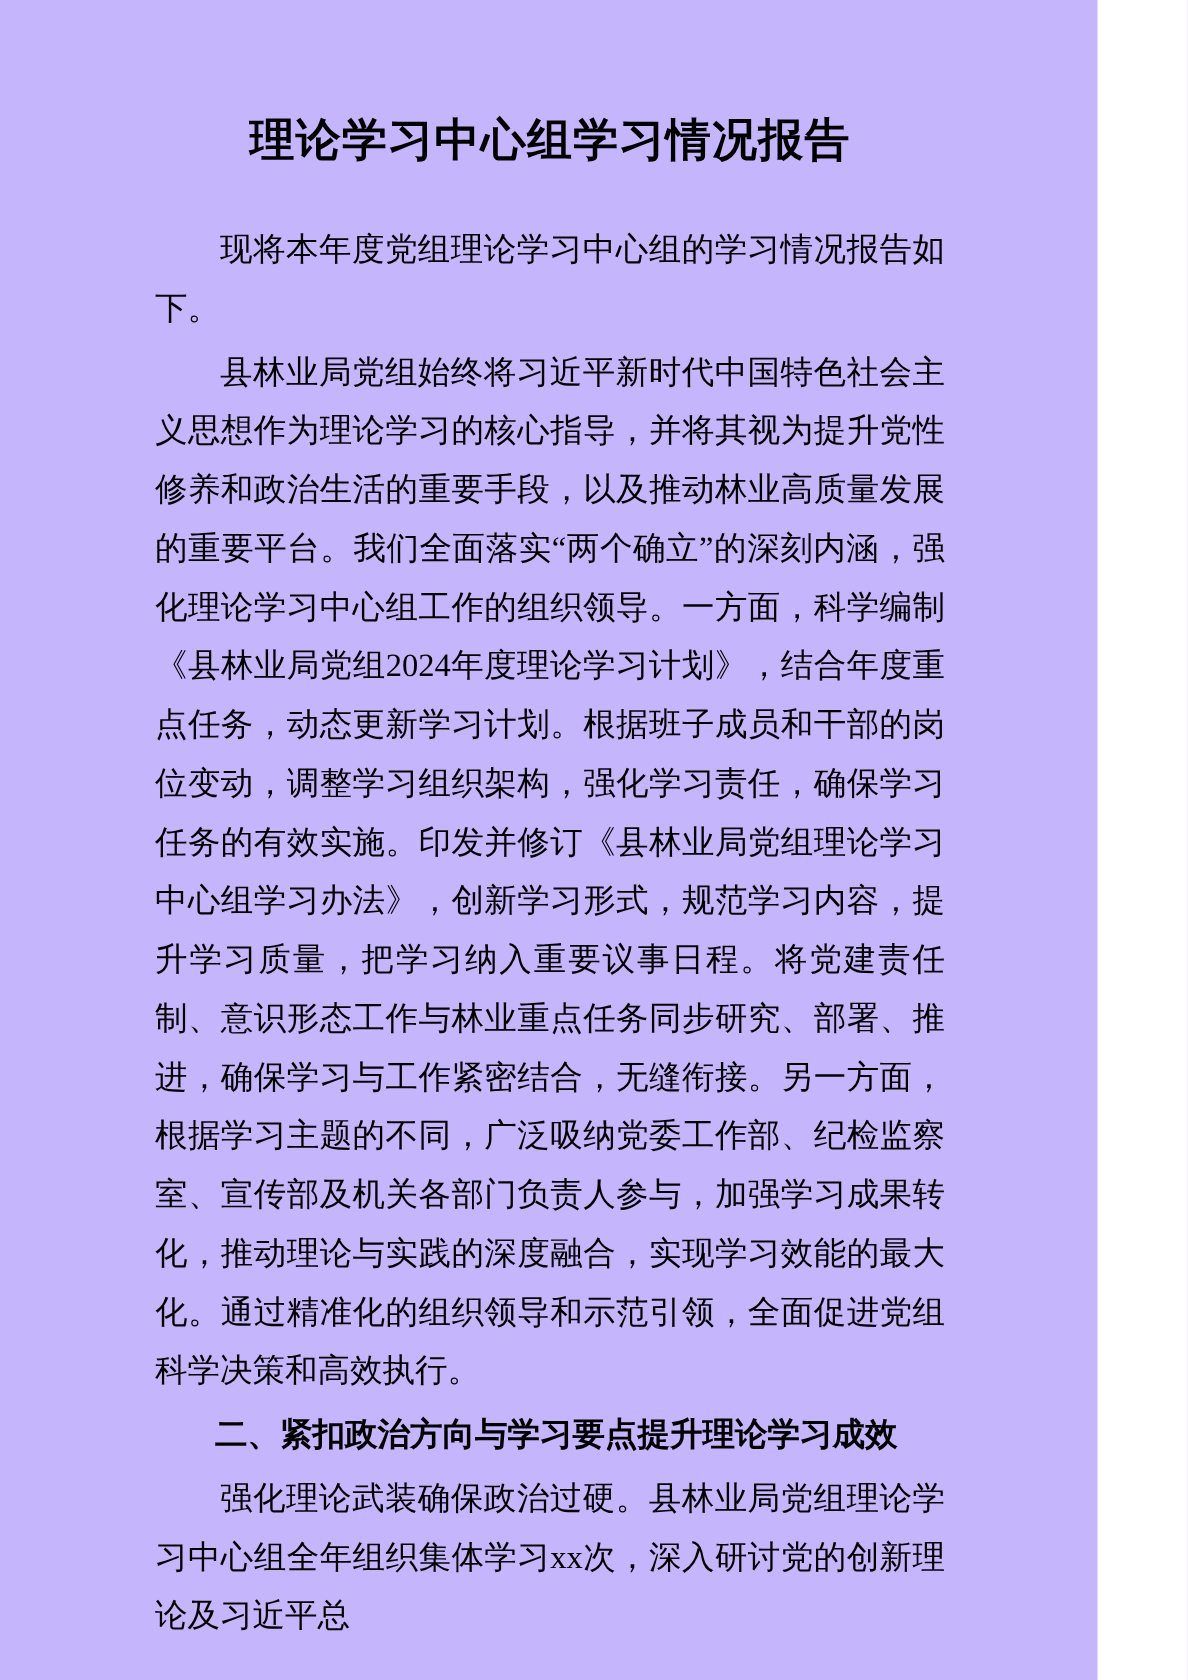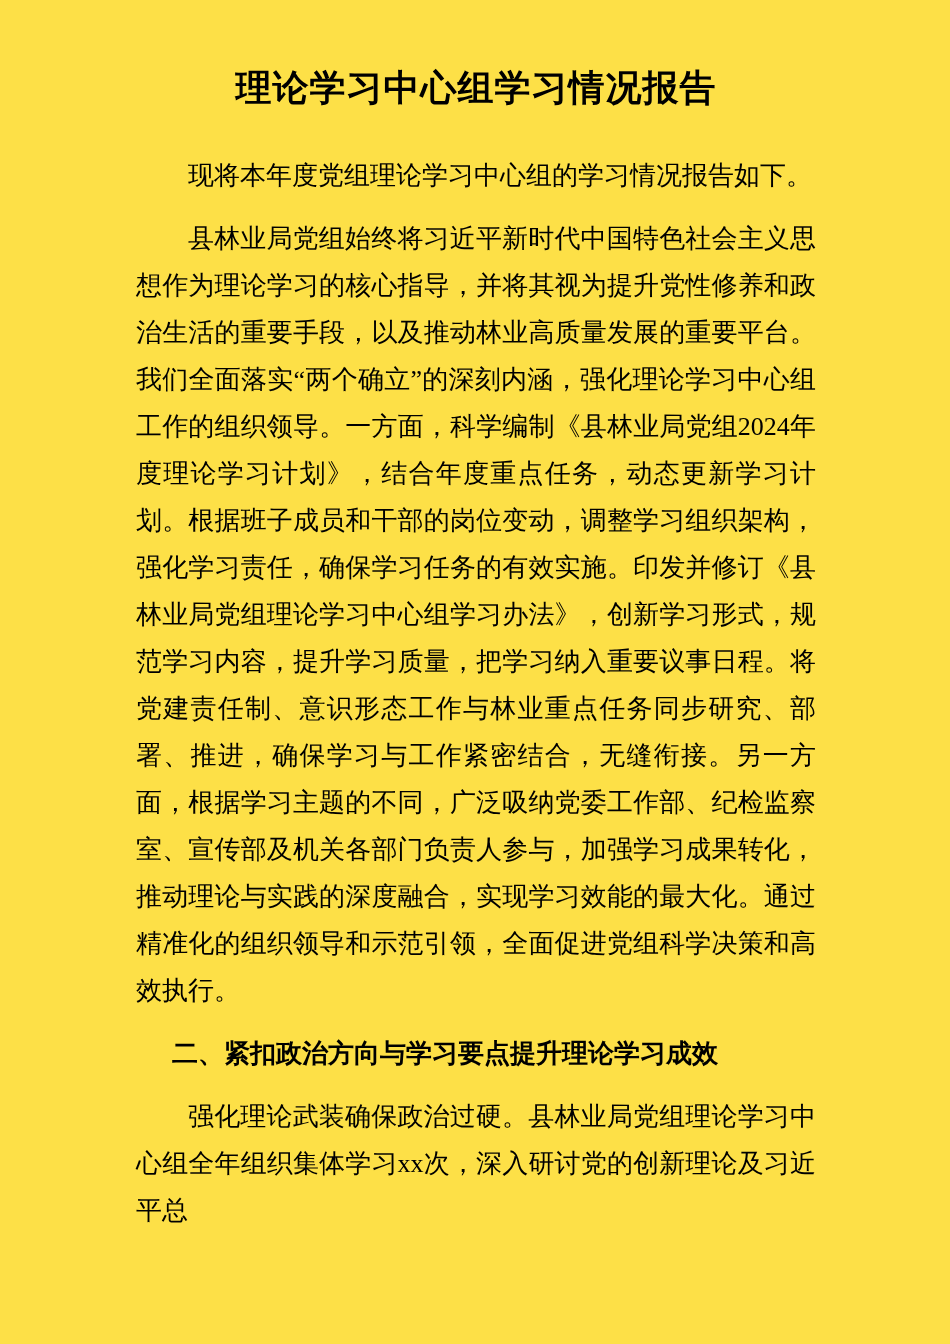--- a/index.html
+++ b/index.html
@@ -8,41 +8,41 @@
       background: #ffffff;
     }
     body {
       width: 950px;
       height: 1344px;
       color: #000000;
       font-family: "Liberation Serif", serif;
     }
     .page {
       box-sizing: border-box;
-      width: 950px;
+      width: 878px;
       height: 1344px;
-      padding: 66px 118px 40px 120px;
-      background: #fde047;
+      padding: 90px 118px 40px 120px;
+      background: #c4b5fd;
       overflow: hidden;
     }
     .doc-title {
       font-family: "Liberation Sans", sans-serif;
       font-weight: bold;
       font-size: 36px;
       line-height: 44px;
       text-align: center;
       letter-spacing: 1px;
       margin: 0 0 42px 0;
     }
     .para {
       font-size: 26px;
       line-height: 47px;
       text-align: justify;
       text-indent: 2em;
-      margin: 16px;
+      margin: 4px;
       word-break: break-all;
     }
     .heading {
       font-family: "Liberation Sans", sans-serif;
       font-weight: bold;
       font-size: 26px;
       line-height: 47px;
       text-indent: 2em;
       margin: 0;
     }

